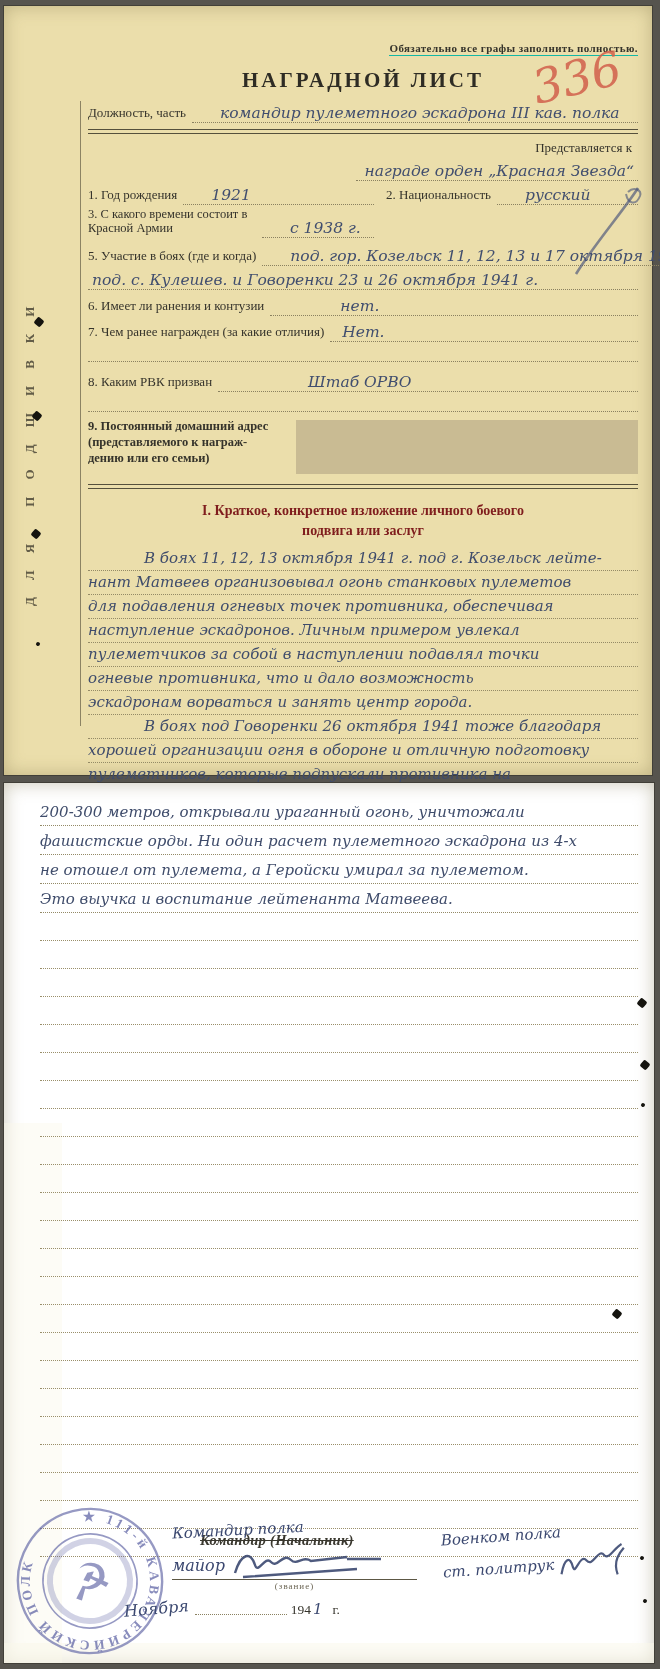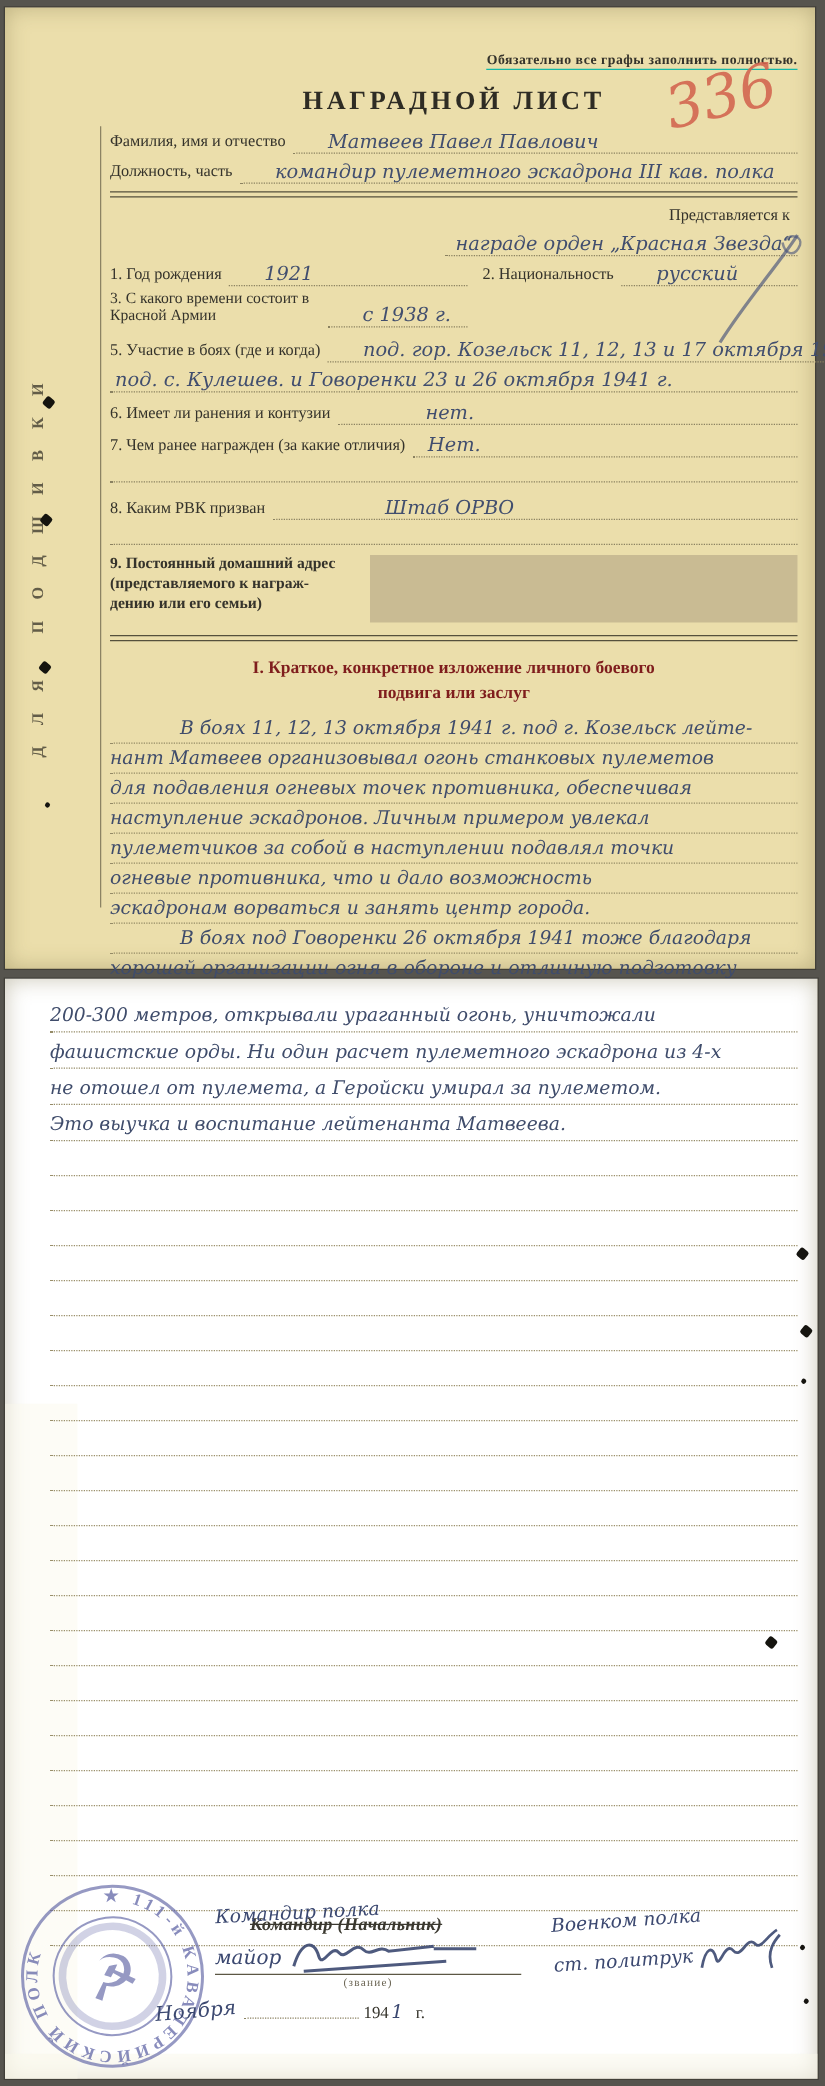--- a/index.html
+++ b/index.html
@@ -115,26 +115,20 @@
   <svg class="flourish" width="80" height="96" viewBox="0 0 80 96">
     <path d="M72,4 C58,26 30,58 10,90" stroke="#46527a" stroke-width="2.6" fill="none" opacity=".65"></path>
     <path d="M60,10 C62,20 70,22 74,12 C76,6 68,2 62,8" stroke="#46527a" stroke-width="2" fill="none" opacity=".6"></path>
   </svg>
 
   <div class="p1-content">
     <div class="top-note printed"><span>Обязательно все графы заполнить полностью.</span></div>
     <div class="title printed">НАГРАДНОЙ ЛИСТ</div>
 
     <div class="frow">
-      <span class="flabel printed">Фамилия, имя и отчество</span>
-      <span class="fline">
-          <span class="hand">Матвеев Павел Павлович</span>
-        </span>
-    </div>
-    <div class="frow">
       <span class="flabel printed">Должность, часть</span>
       <span class="fline">
           <span class="hand">командир пулеметного эскадрона III кав. полка</span>
         </span>
     </div>
 
     <div class="double-rule"></div>
 
     <div class="frow present-row">
       <span class="flabel printed">Представляется к</span>

